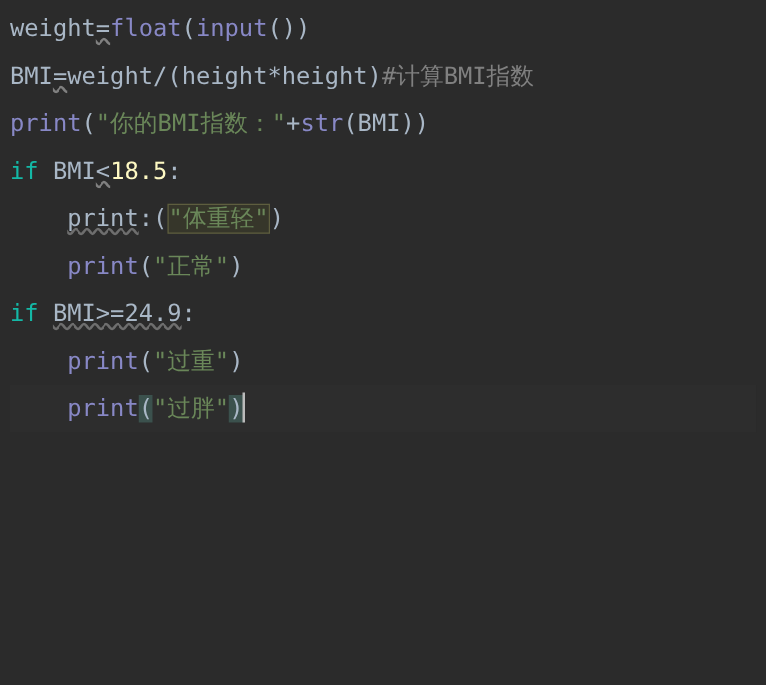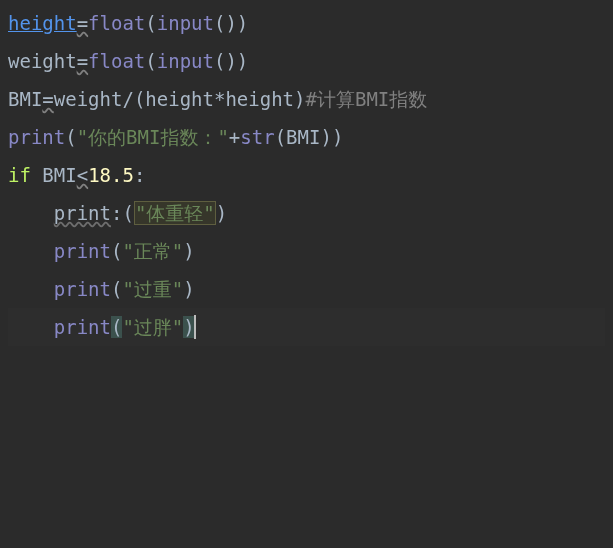--- a/index.html
+++ b/index.html
@@ -16,21 +16,21 @@
   }
   .editor {
     padding: 4px 8px;
     position: relative;
   }
   .line {
     white-space: pre;
     height: 38px;
     position: relative;
   }
-  .kw { color: #bef264; }
+  .kw { color: #14b8a6; }
   .num { color: #fef9c3; }
   .str { color: #6a8759; }
   .cmt { color: #808080; margin-top: 32px; }
   .ident { color: #a9b7c6; }
   .builtin { color: #8888c6; }
   .op { color: #a9b7c6; }
   .link {
     color: #5394ec;
     text-decoration: underline;
     text-decoration-color: #5394ec;
@@ -63,34 +63,34 @@
   }
   .paren-match {
     background: #3b514d;
   }
 </style>
 </head>
 <body>
 
 <div class="editor">
 
-<div class="line"><span class="link">height</span><span class="op wavy-green">=</span><span class="builtin">float</span><span class="ident">(</span><span class="builtin">input</span><span class="ident">()</span><span class="ident">)</span></div>
 
 <div class="line"><span class="ident">weight</span><span class="op wavy-green">=</span><span class="builtin">float</span><span class="ident">(</span><span class="builtin">input</span><span class="ident">()</span><span class="ident">)</span></div>
 
 <div class="line"><span class="ident">BMI</span><span class="op wavy-green">=</span><span class="ident">weight</span><span class="op">/</span><span class="ident">(</span><span class="ident">height</span><span class="op">*</span><span class="ident">height</span><span class="ident">)</span><span class="cmt">#计算BMI指数</span></div>
 
 <div class="line"><span class="builtin">print</span><span class="ident">(</span><span class="str">"你的BMI指数："</span><span class="op">+</span><span class="builtin">str</span><span class="ident">(</span><span class="ident">BMI</span><span class="ident">)</span><span class="ident">)</span></div>
 
 <div class="line"><span class="kw">if</span><span> </span><span class="ident">BMI</span><span class="op wavy-green">&lt;</span><span class="num">18.5</span><span class="op">:</span></div>
 
 <div class="line">    <span class="ident wavy-gray">print</span><span class="op">:</span><span class="ident">(</span><span class="str box-highlight">"体重轻"</span><span class="ident">)</span></div>
 
 
 <div class="line">    <span class="builtin">print</span><span class="ident">(</span><span class="str">"正常"</span><span class="ident">)</span></div>
 
+<div class="line"><span class="kw">if</span><span> </span><span class="ident wavy-gray">BMI&gt;=24.9</span><span class="op">:</span></div>
 
 <div class="line">    <span class="builtin">print</span><span class="ident">(</span><span class="str">"过重"</span><span class="ident">)</span></div>
 
 
 <div class="line caret-line">    <span class="builtin">print</span><span class="ident paren-match">(</span><span class="str">"过胖"</span><span class="ident paren-match">)</span><span class="caret"></span></div>
 
 </div>
 
 </body></html>

